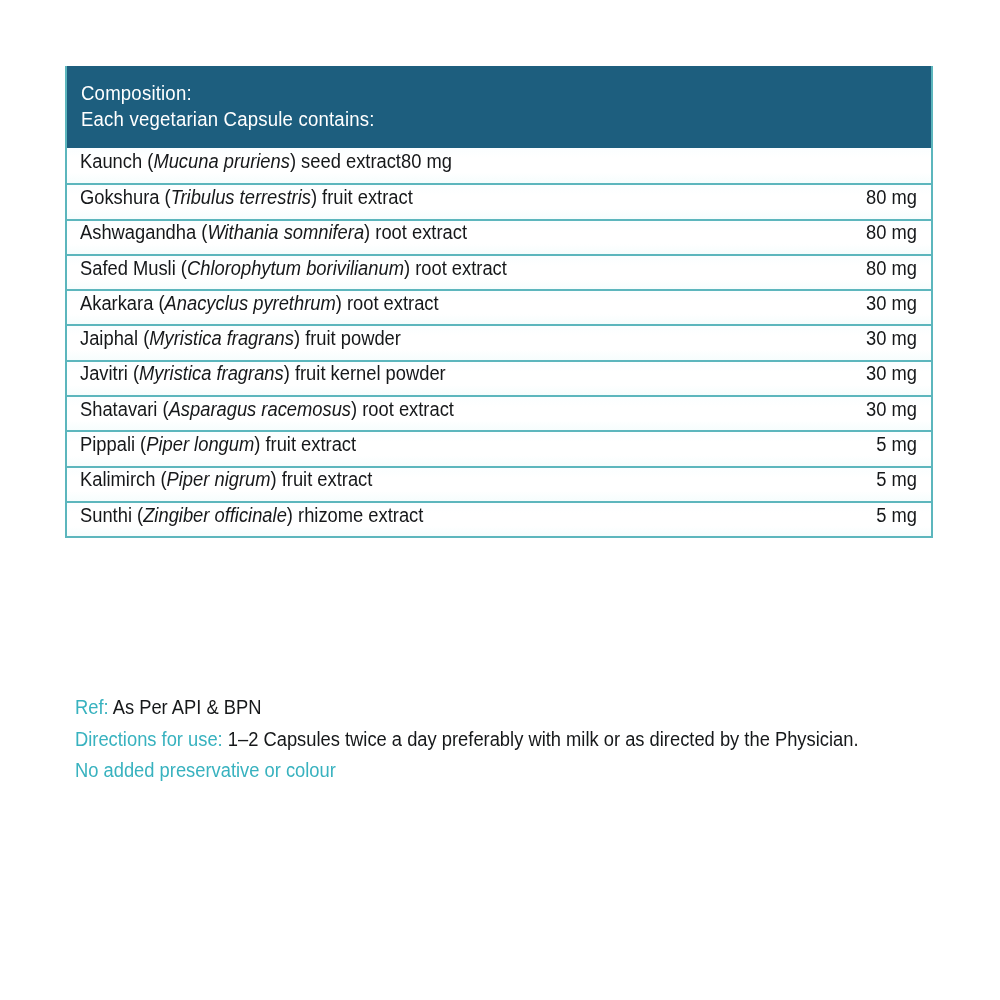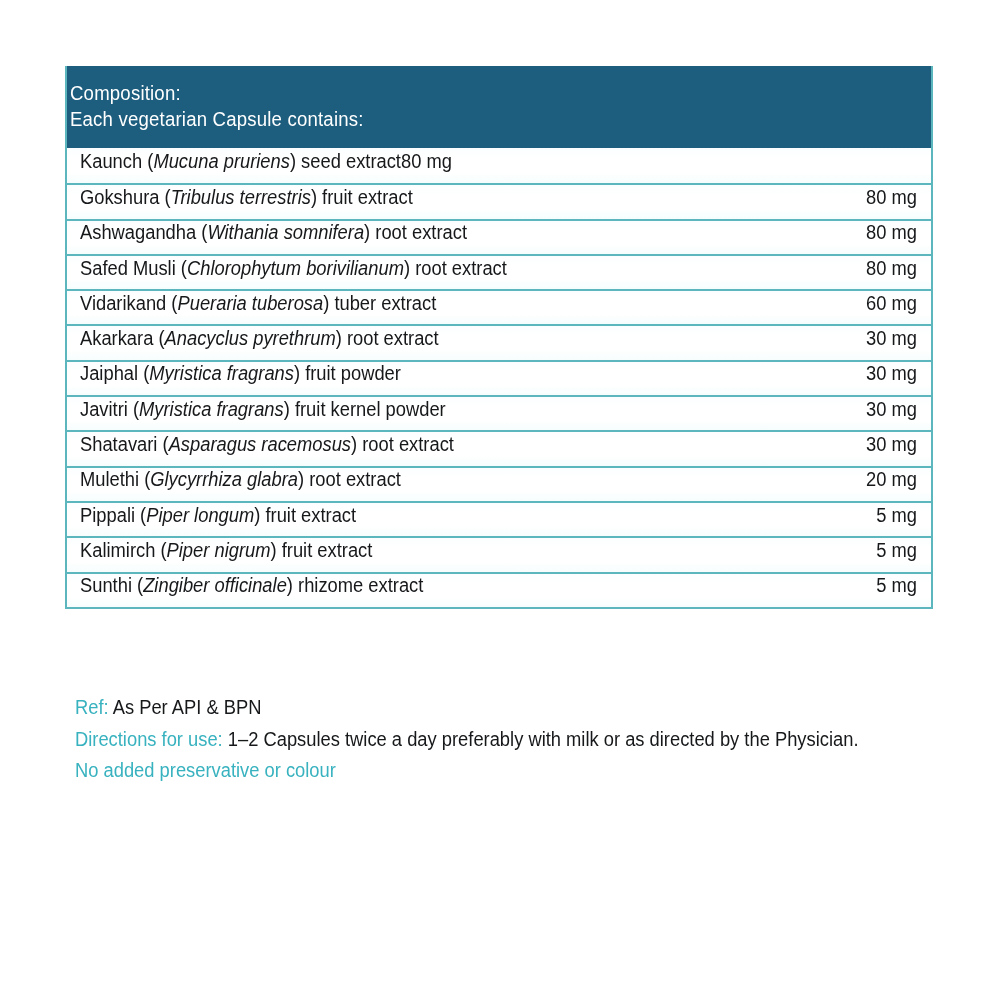--- a/index.html
+++ b/index.html
@@ -30,21 +30,21 @@
     box-sizing: border-box;
     border-left: 2px solid #5cb6bd;
     border-right: 2px solid #5cb6bd;
     border-bottom: 2px solid #5cb6bd;
     background: #ffffff;
   }
 
   .comp-header {
     background: #1d5e7e;
     color: #ffffff;
-    padding: 14px 14px 16px 3px;
+    padding: 14px 14px 16px 14px;
     box-sizing: border-box;
     height: 82px;
   }
   .comp-header .hline {
     font-size: 20px;
     line-height: 26px;
     letter-spacing: 0.2px;
     white-space: nowrap;
     font-weight: 400;
     transform: scaleX(0.93);
@@ -139,42 +139,34 @@
         </div>
         <div class="comp-row">
           <div class="ing-name"><span>Ashwagandha (</span><i>Withania somnifera</i><span>) root extract</span></div>
           <div class="ing-amount">80 mg</div>
         </div>
         <div class="comp-row">
           <div class="ing-name"><span>Safed Musli (</span><i>Chlorophytum borivilianum</i><span>) root extract</span></div>
           <div class="ing-amount">80 mg</div>
         </div>
         <div class="comp-row">
-          <div class="ing-name"><span>Vidarikand (</span><i>Pueraria tuberosa</i><span>) tuber extract</span></div>
-          <div class="ing-amount">60 mg</div>
-        </div>
-        <div class="comp-row">
           <div class="ing-name"><span>Akarkara (</span><i>Anacyclus pyrethrum</i><span>) root extract</span></div>
           <div class="ing-amount">30 mg</div>
         </div>
         <div class="comp-row">
           <div class="ing-name"><span>Jaiphal (</span><i>Myristica fragrans</i><span>) fruit powder</span></div>
           <div class="ing-amount">30 mg</div>
         </div>
         <div class="comp-row">
           <div class="ing-name"><span>Javitri (</span><i>Myristica fragrans</i><span>) fruit kernel powder</span></div>
           <div class="ing-amount">30 mg</div>
         </div>
         <div class="comp-row">
           <div class="ing-name"><span>Shatavari (</span><i>Asparagus racemosus</i><span>) root extract</span></div>
           <div class="ing-amount">30 mg</div>
-        </div>
-        <div class="comp-row">
-          <div class="ing-name"><span>Mulethi (</span><i>Glycyrrhiza glabra</i><span>) root extract</span></div>
-          <div class="ing-amount">20 mg</div>
         </div>
         <div class="comp-row">
           <div class="ing-name"><span>Pippali (</span><i>Piper longum</i><span>) fruit extract</span></div>
           <div class="ing-amount">5 mg</div>
         </div>
         <div class="comp-row">
           <div class="ing-name"><span>Kalimirch (</span><i>Piper nigrum</i><span>) fruit extract</span></div>
           <div class="ing-amount">5 mg</div>
         </div>
         <div class="comp-row">

